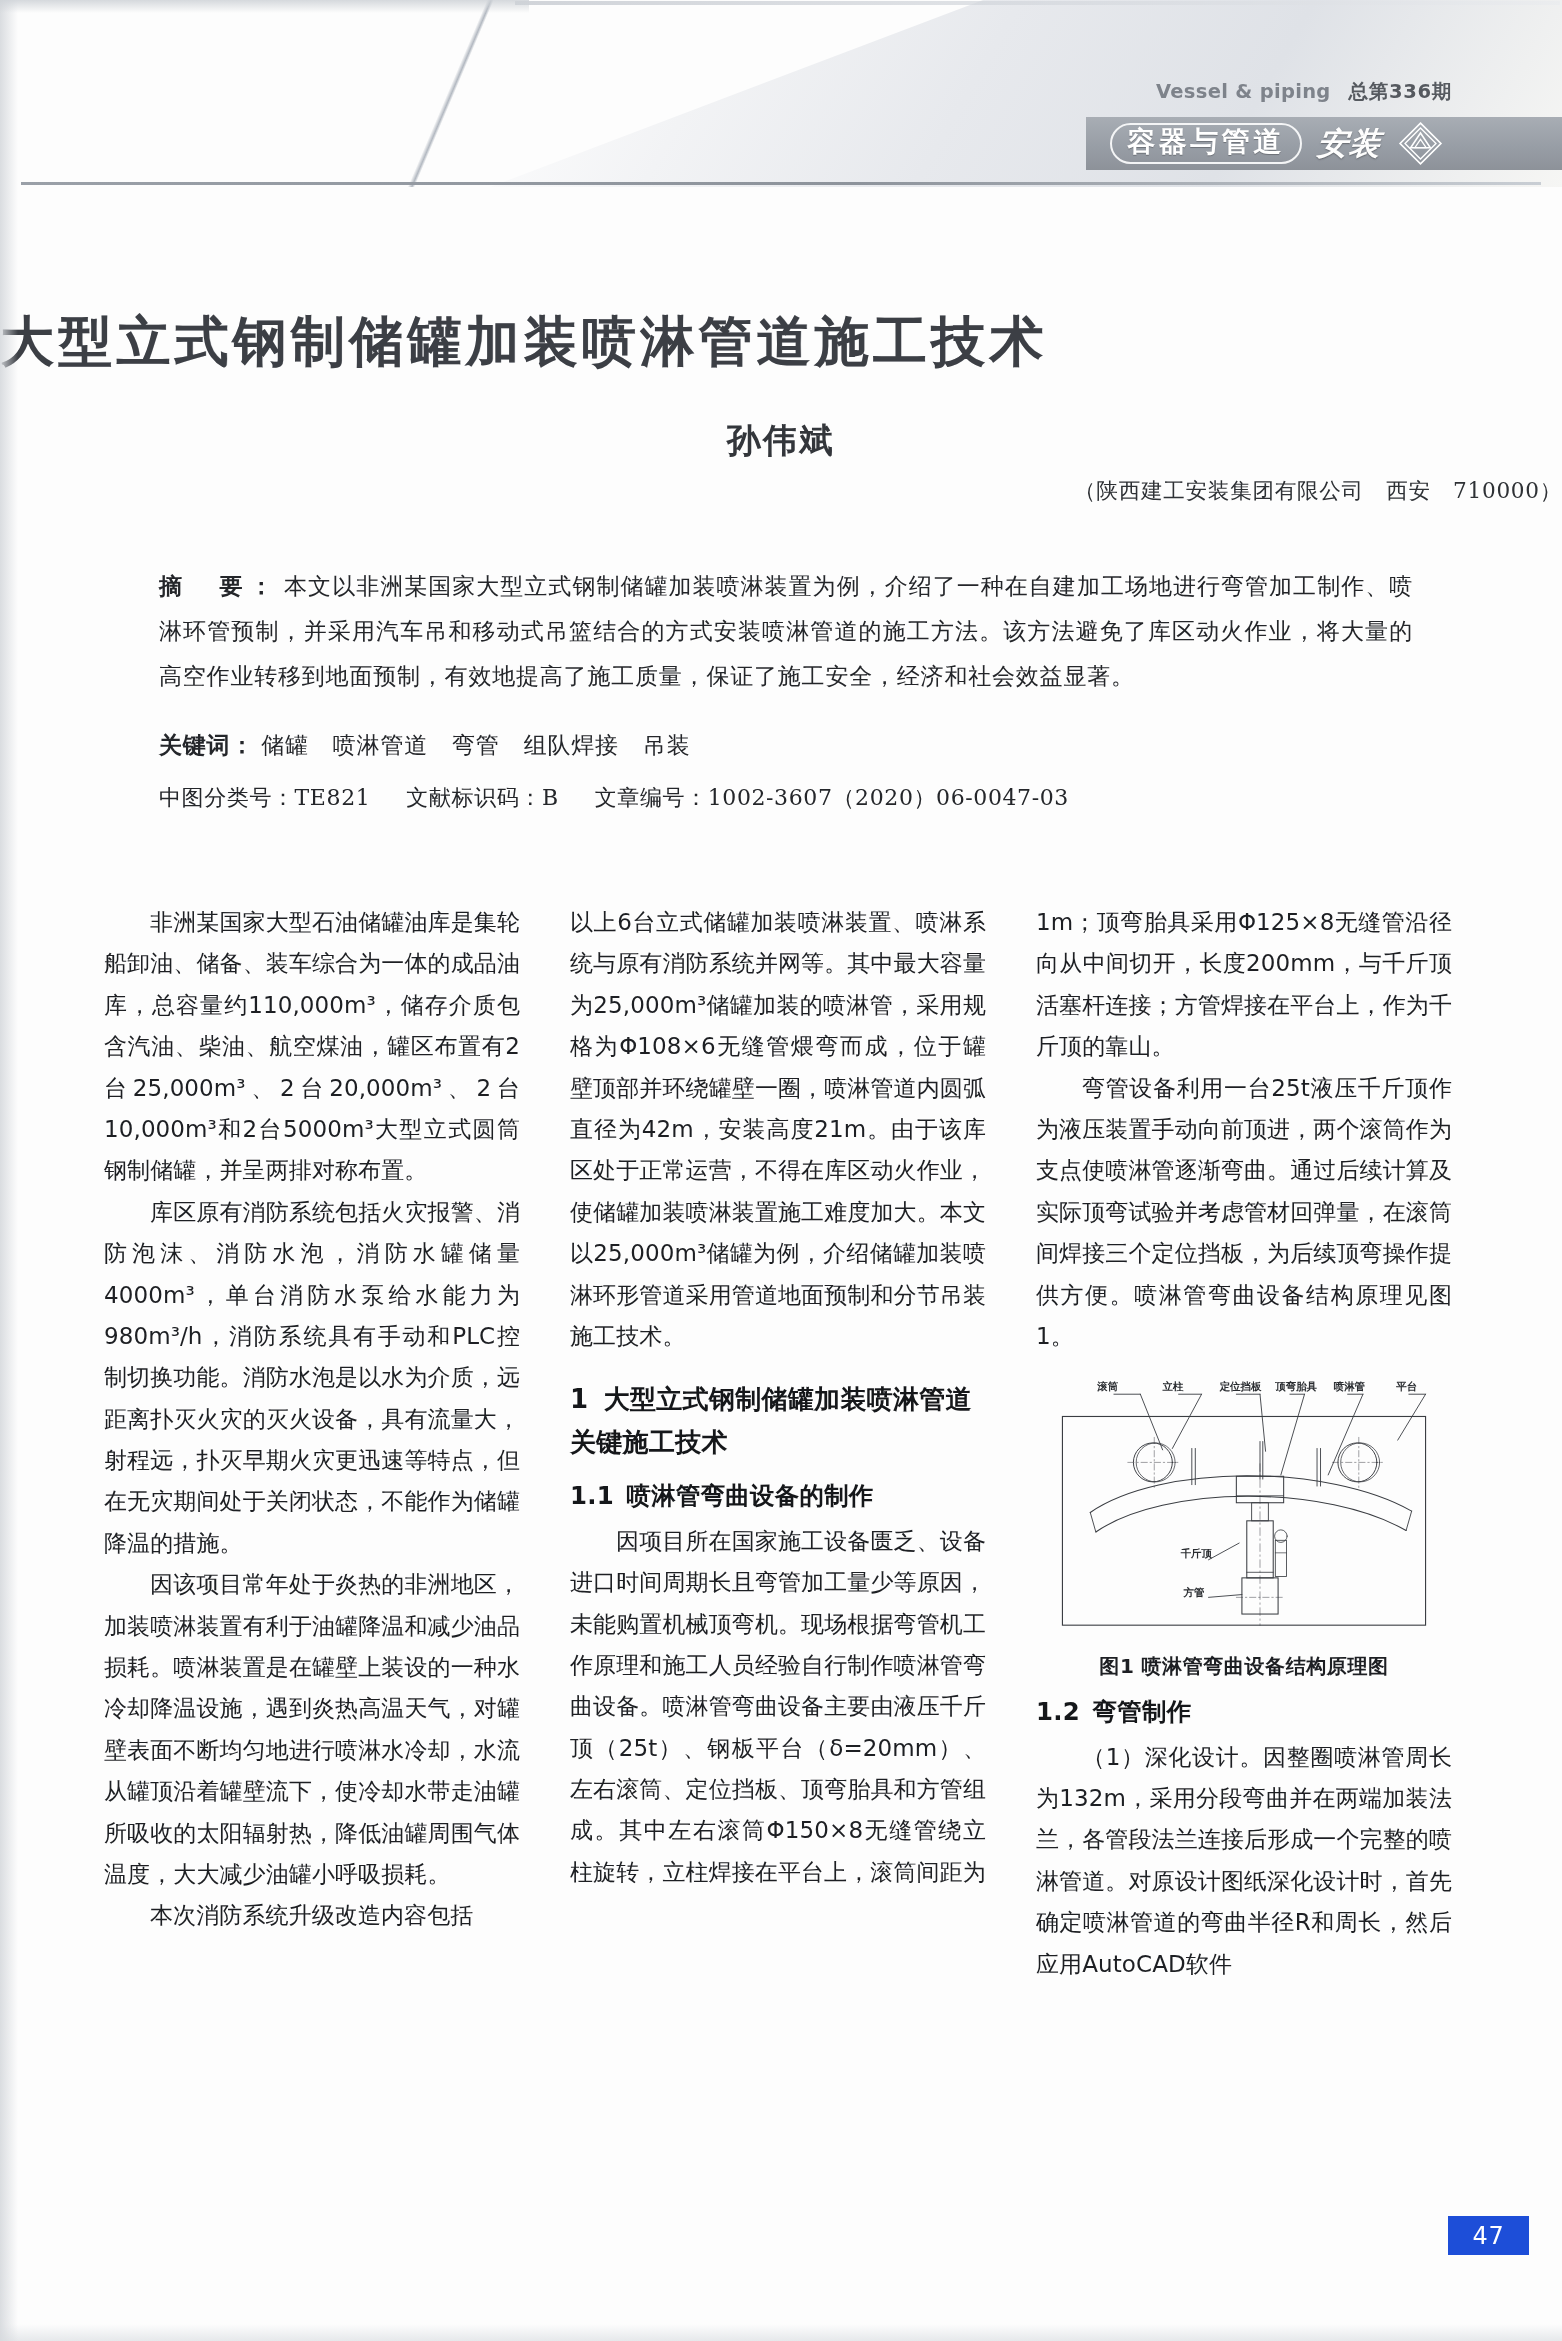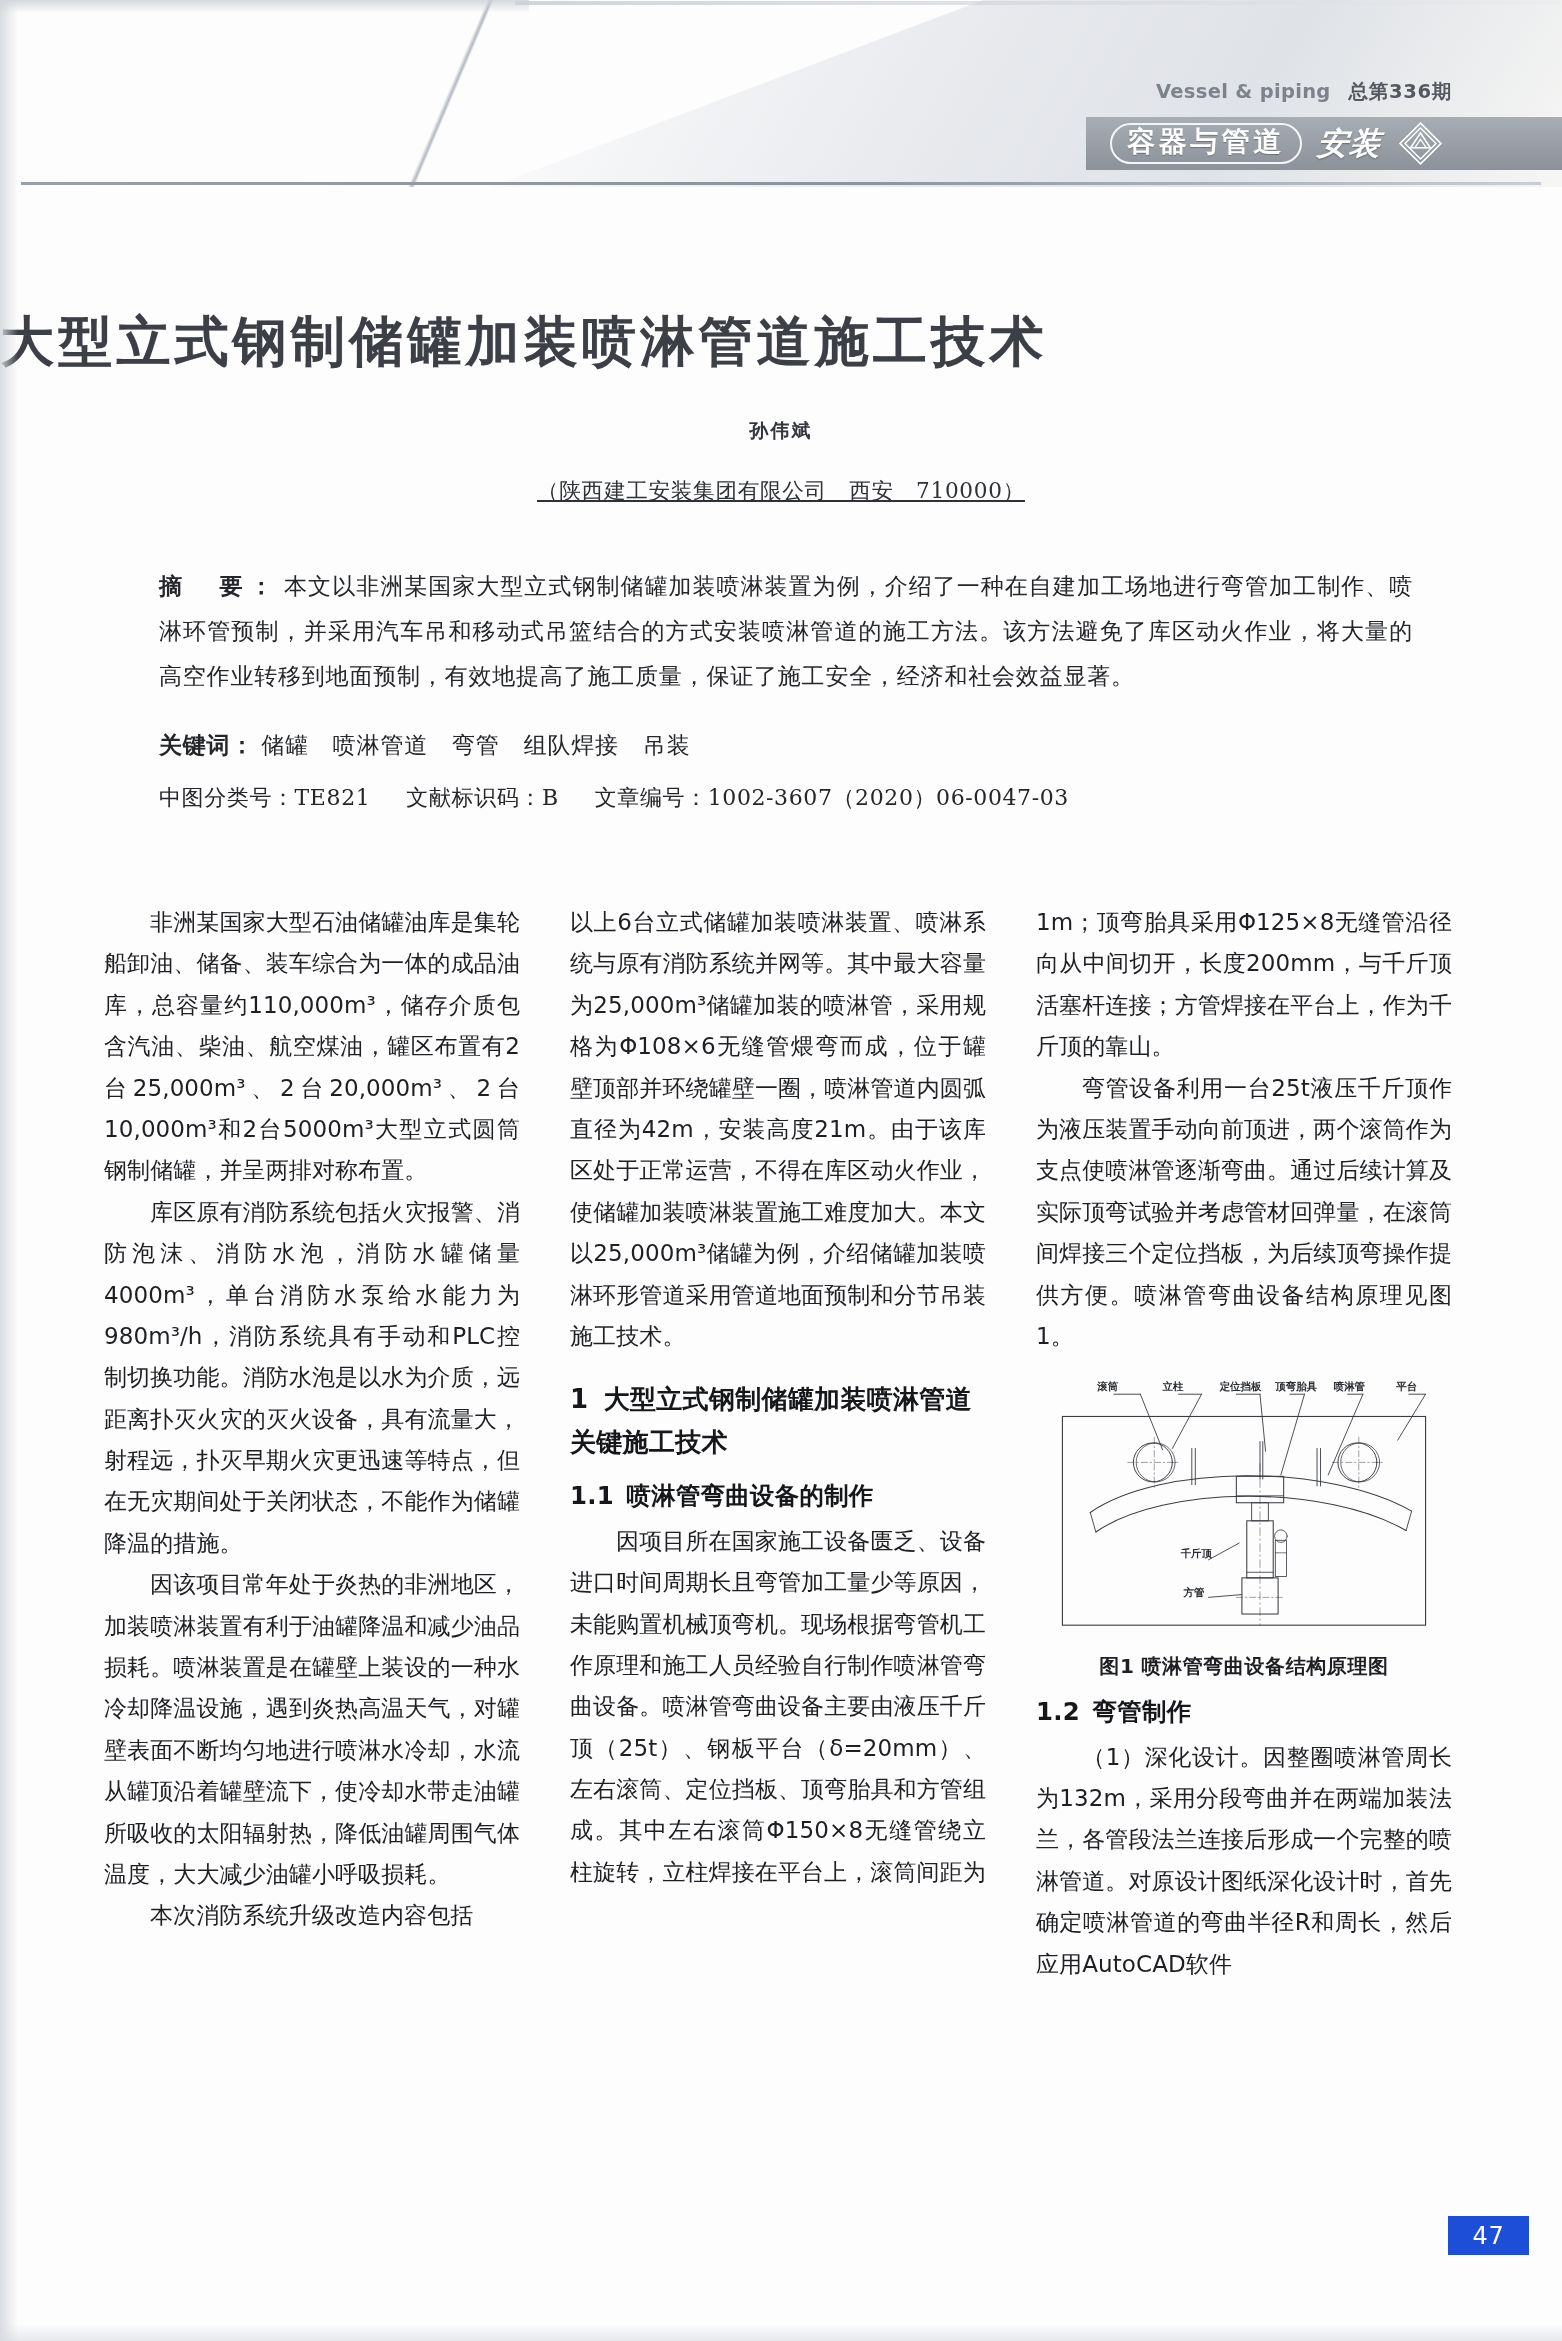--- a/index.html
+++ b/index.html
@@ -130,36 +130,35 @@
     color: #3c3f45;
     font-family: "DejaVu Sans", "Liberation Sans", sans-serif;
     text-shadow: 0.3px 0.3px 0 rgba(90,95,102,.35);
   }
   .author {
     position: absolute;
     top: 418px;
     left: 0;
     width: 1562px;
     text-align: center;
-    font-size: 19px;
+    font-size: 34px;
     font-weight: 700;
     letter-spacing: 2.1px;
     color: #33363b;
   }
   .affiliation {
     position: absolute;
     top: 476px;
     left: 0;
     width: 1562px;
-    text-align: center;
+    text-align: right;
     font-size: 21.6px;
     font-family: "DejaVu Serif", "Liberation Serif", serif;
     color: #2e3135;
     letter-spacing: 0.7px;
-    text-decoration: underline;
   }
 
   
   .abs-block {
     position: absolute;
     top: 564px;
     left: 159px;
     width: 1254px;
     font-family: "DejaVu Serif", "Liberation Serif", serif;
   }

